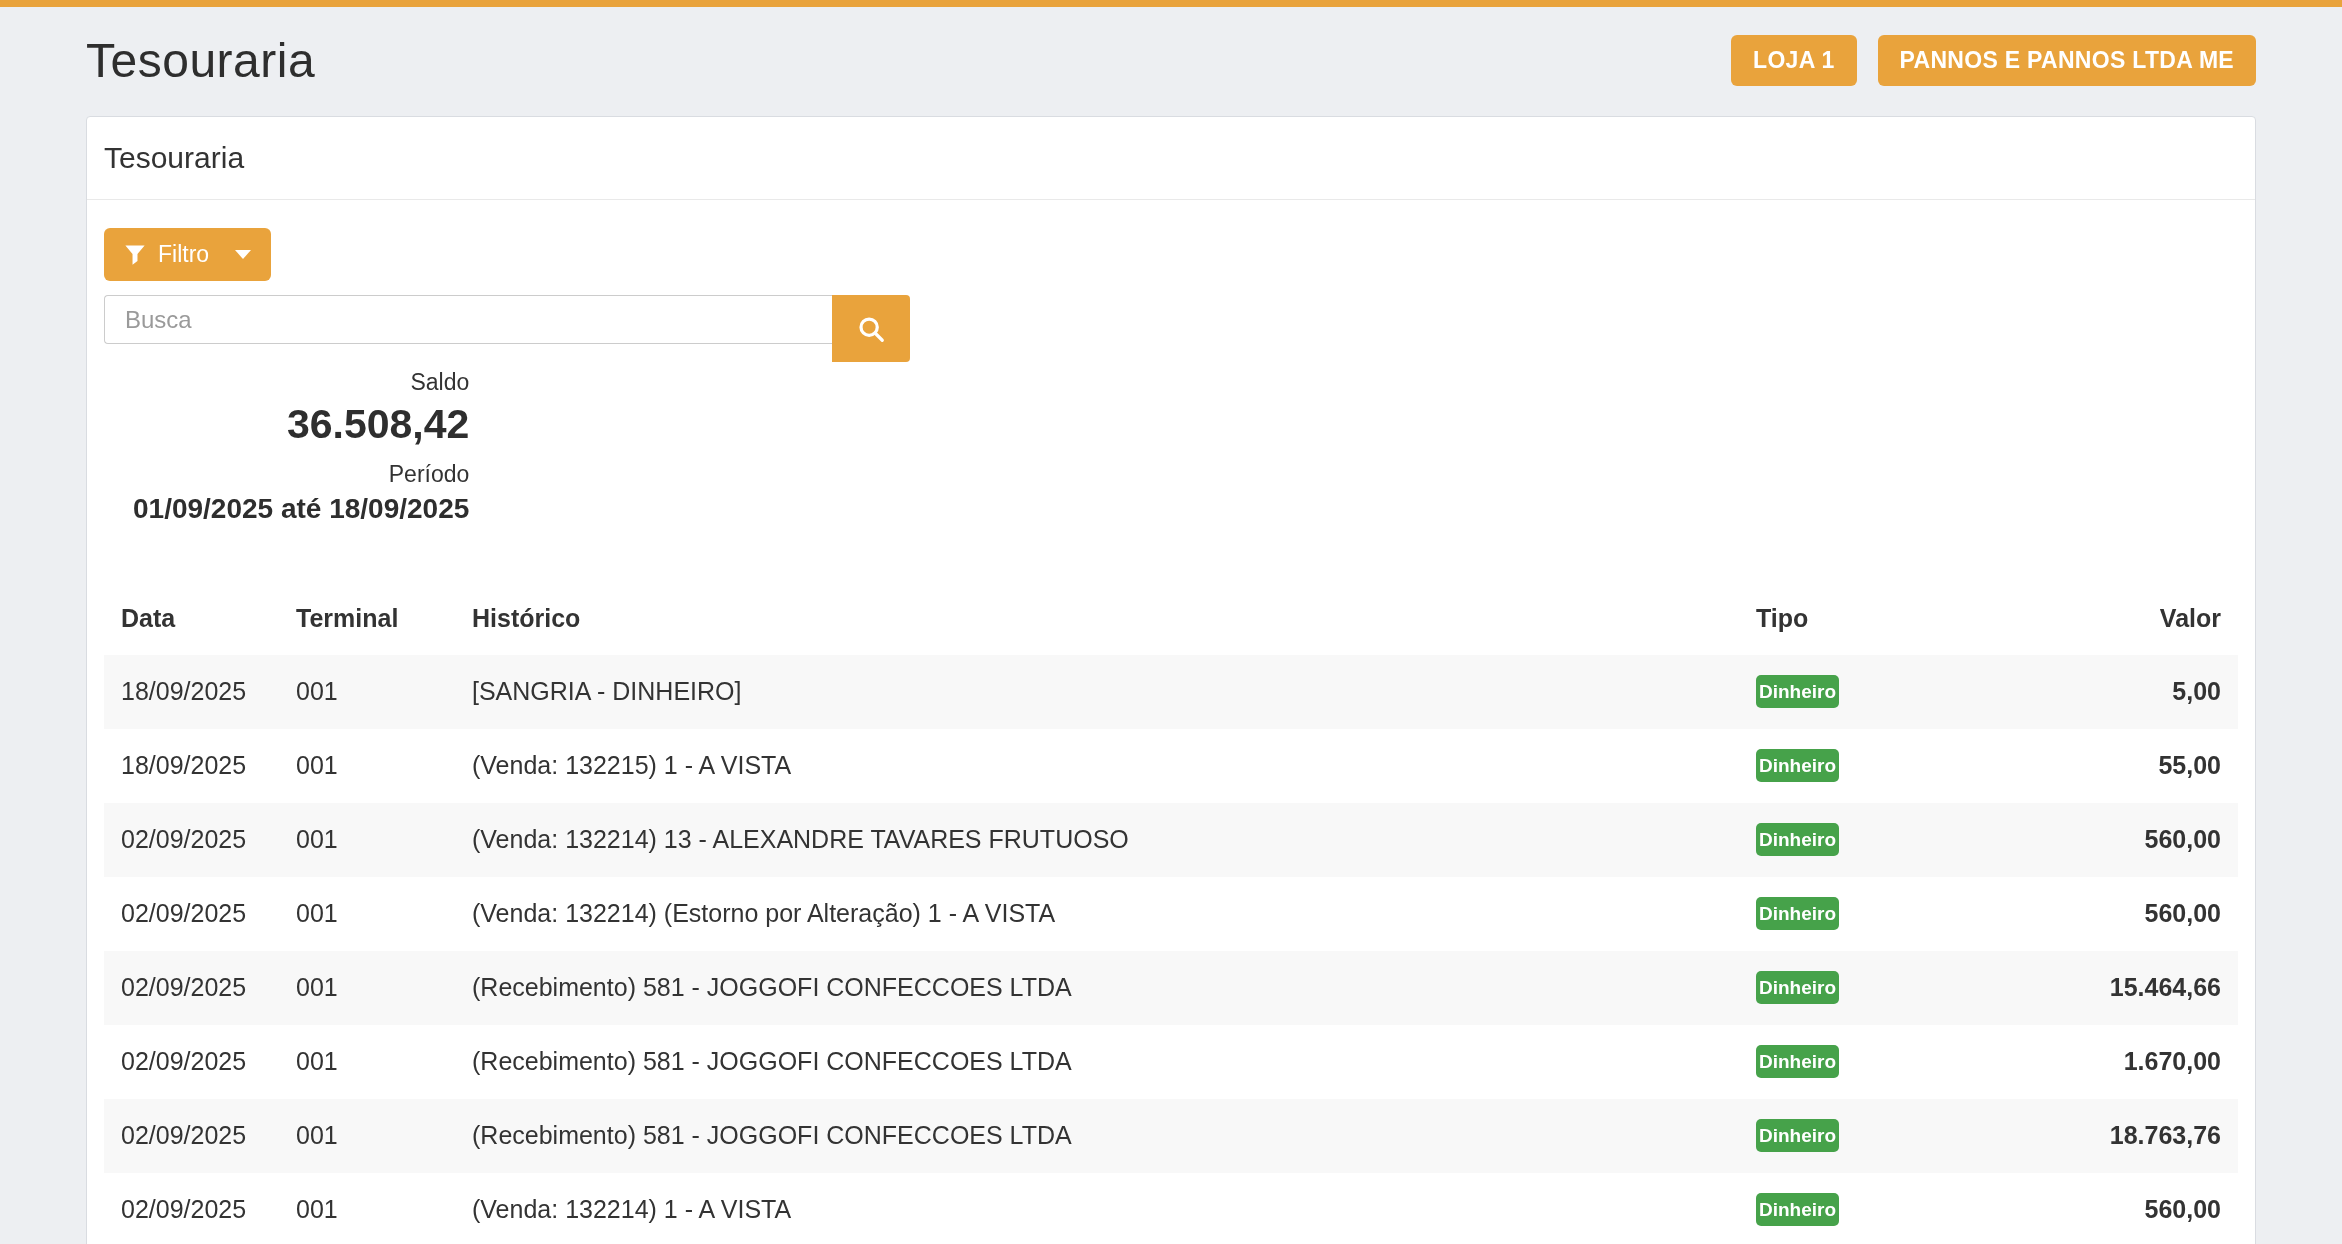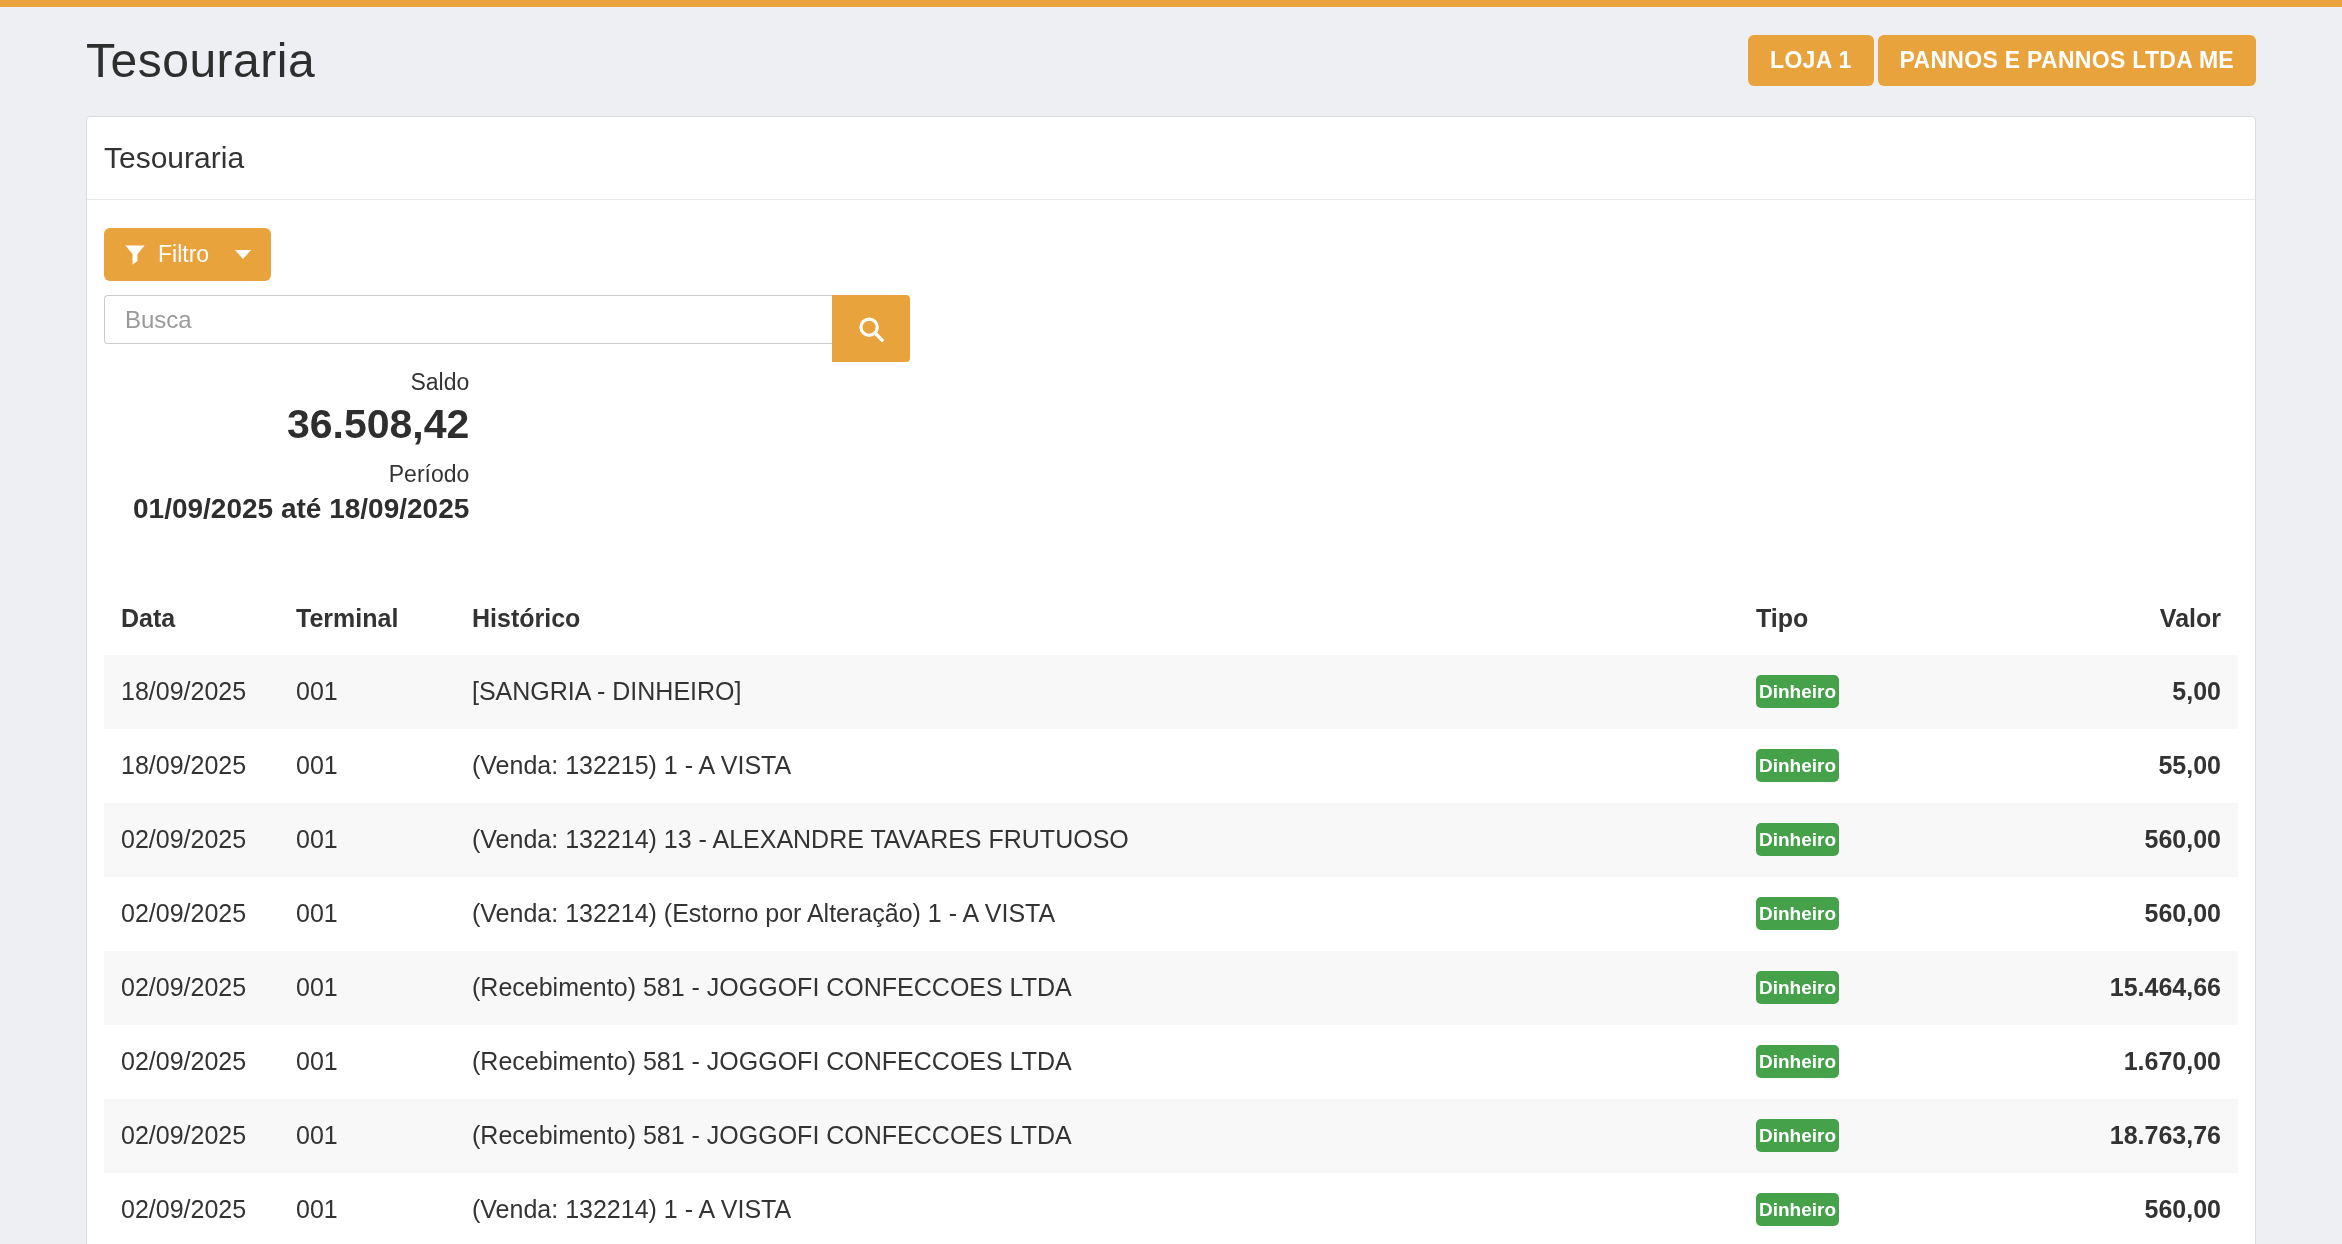--- a/index.html
+++ b/index.html
@@ -5,21 +5,21 @@
   * { box-sizing: border-box; margin: 0; padding: 0; }
   html, body { background: #edeff2; font-family: "Liberation Sans", "DejaVu Sans", sans-serif; color: #333; }
   body { width: 2342px; min-height: 1244px; }
 
   .top-accent { height: 7px; background: #e9a33c; }
 
   .page { padding: 0 86px; }
 
   .page-header { display: flex; justify-content: space-between; align-items: center; padding: 26px 0 28px; }
   .page-title { font-size: 48px; font-weight: 400; color: #2e2e2e; letter-spacing: 0.5px; }
-  .header-buttons { display: flex; gap: 4px; margin-left: 36px; }
+  .header-buttons { display: flex; gap: 21px; margin-left: 36px; }
   .pill-btn {
     background: #e9a33c; color: #fff; border: none; border-radius: 6px;
     font-family: inherit; font-weight: 700; font-size: 23px; padding: 12px 22px;
     letter-spacing: 0.3px; cursor: pointer; white-space: nowrap;
   }
 
   .card { background: #fff; border: 1px solid #d9dce1; border-radius: 4px; margin-bottom: 30px; }
   .card-header { padding: 24px 17px; font-size: 30px; color: #333; border-bottom: 1px solid #e9e9e9; }
   .card-body { padding: 0 17px; }
 

